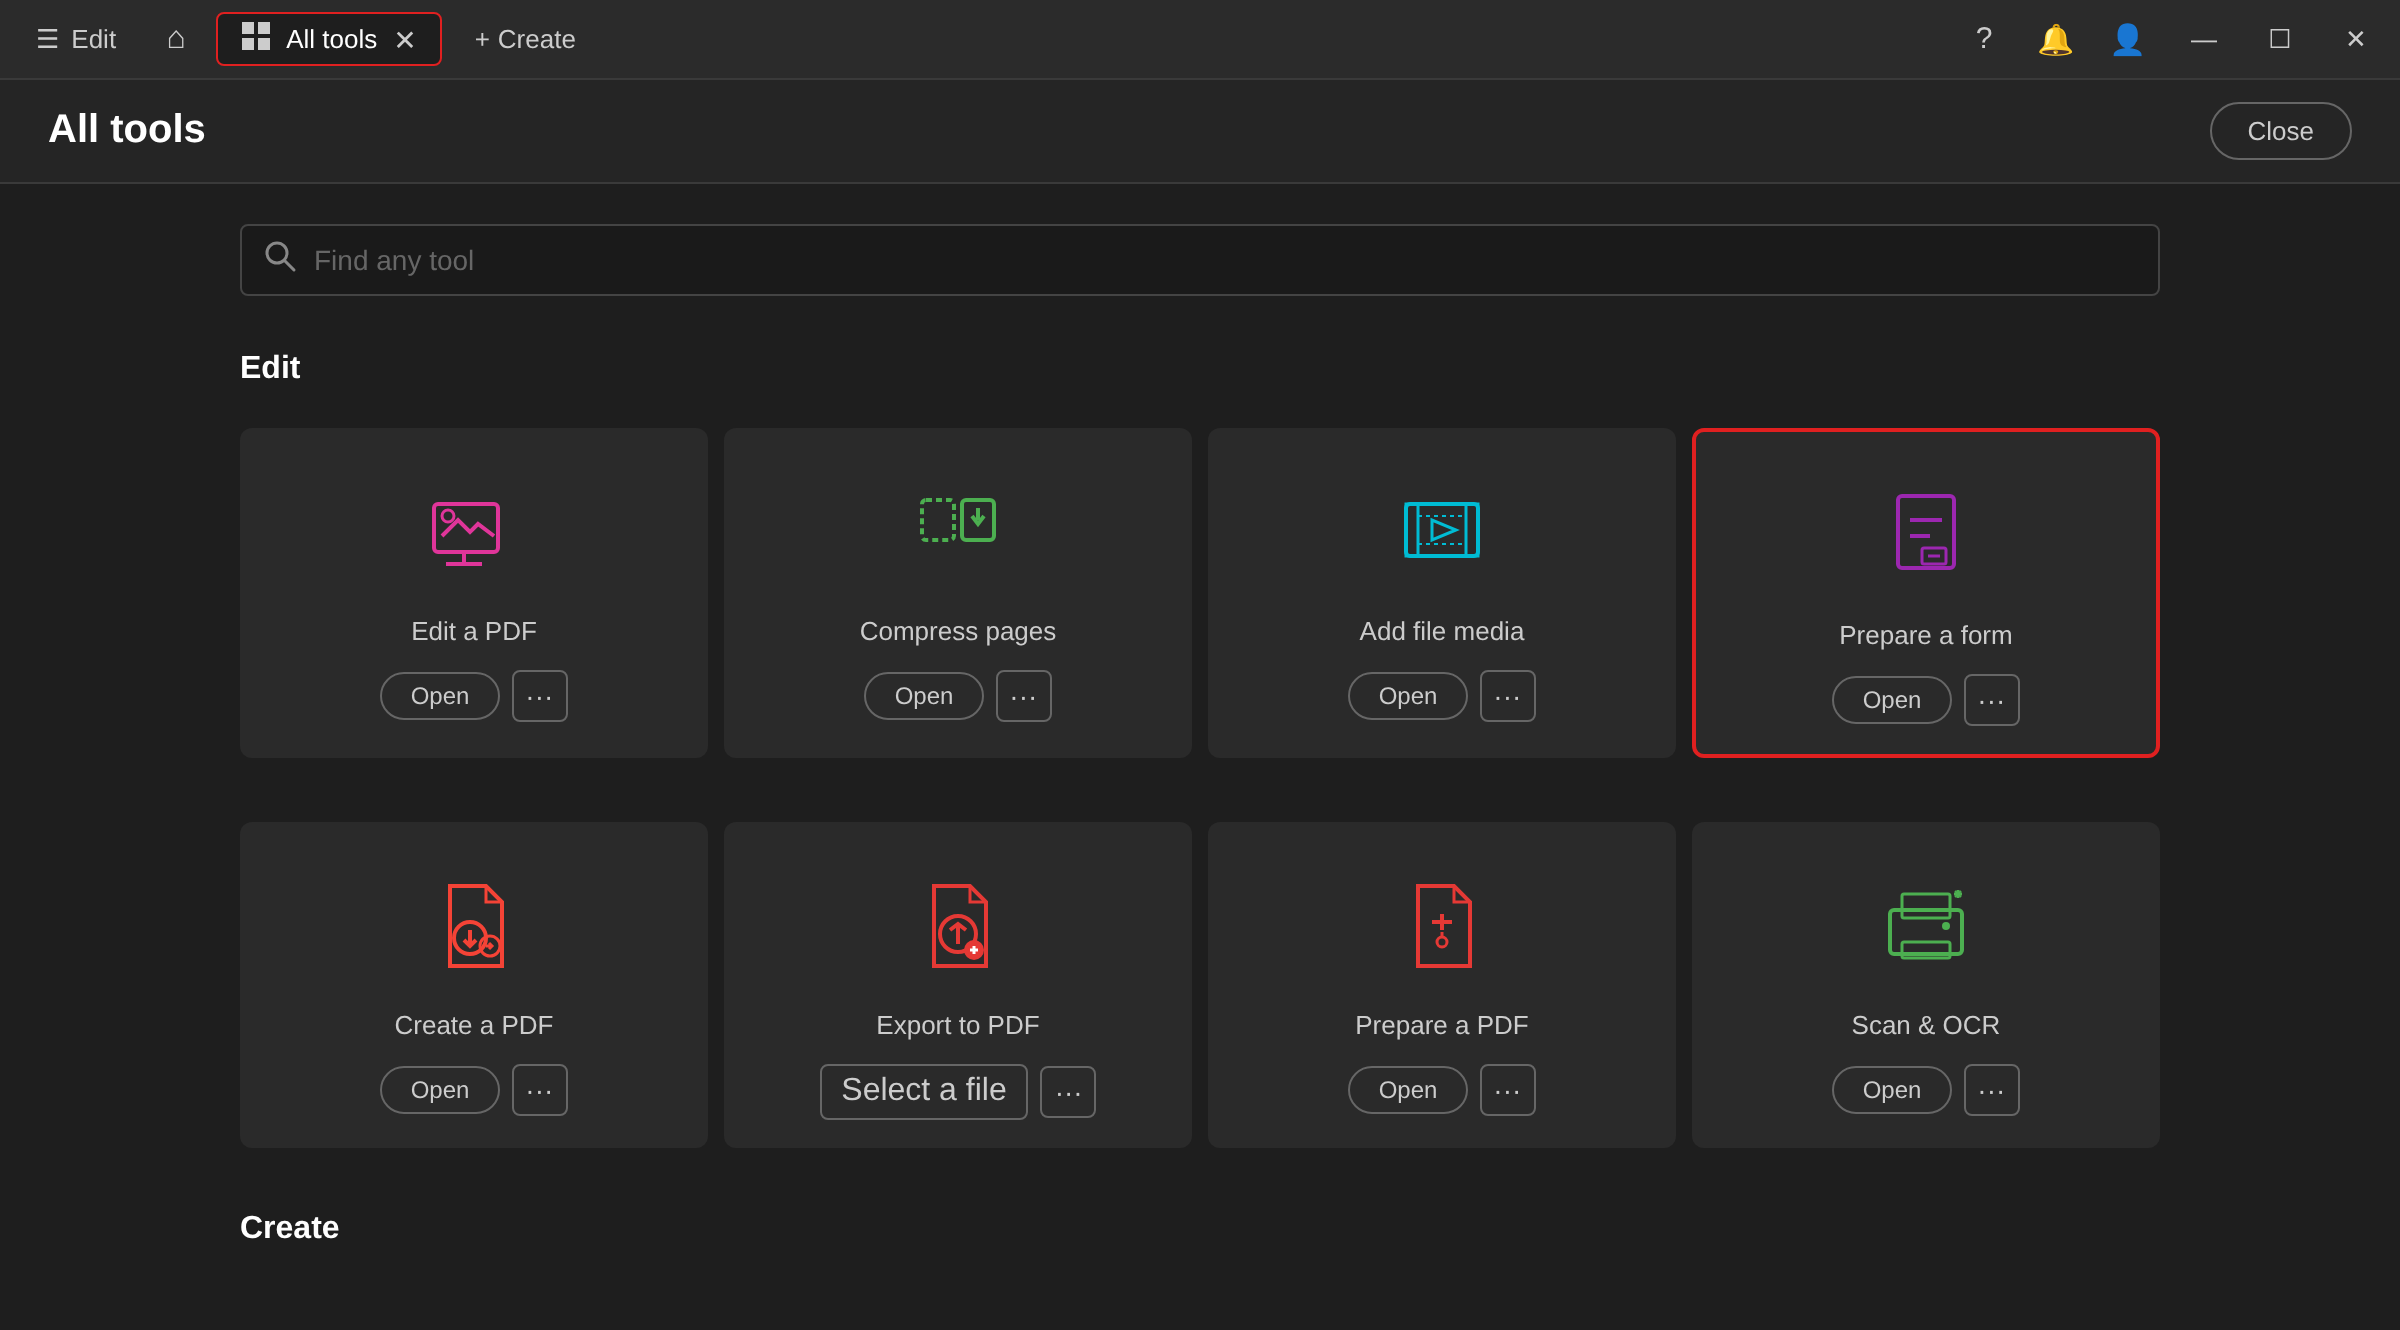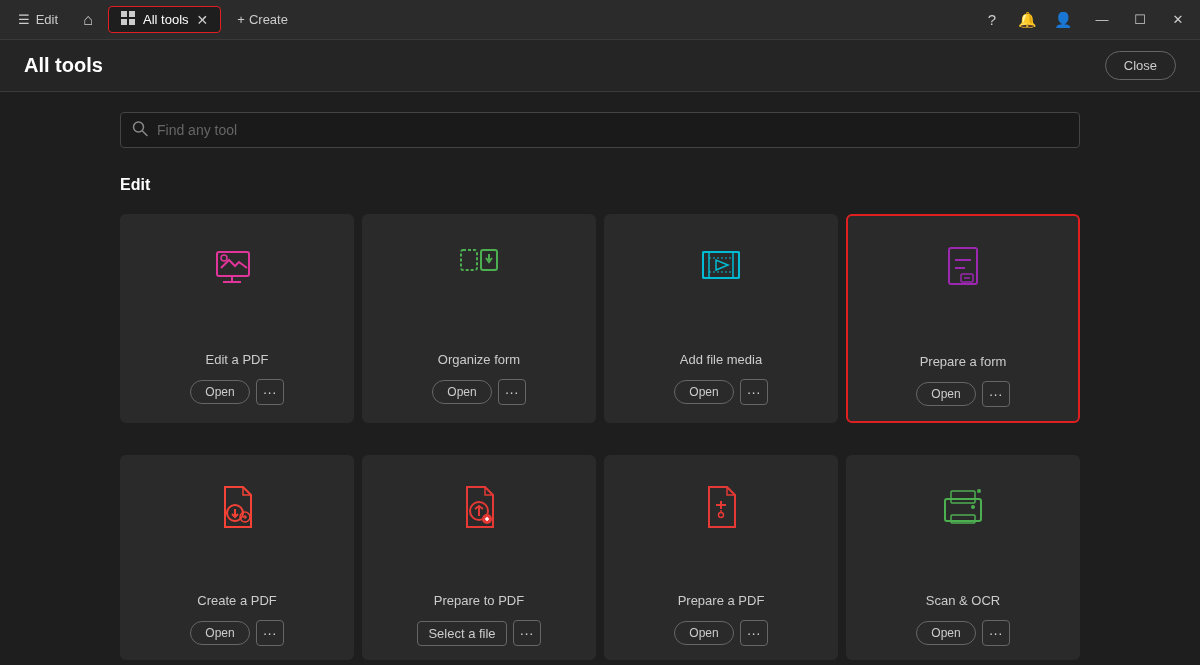--- a/index.html
+++ b/index.html
@@ -204,21 +204,20 @@
       display: flex;
       align-items: center;
       justify-content: center;
       margin-bottom: 10px;
     }
     .tool-name {
       font-size: 13px;
       color: #ccc;
       text-align: center;
       margin-bottom: 12px;
-      margin-top: 44px;
     }
     .tool-actions {
       display: flex;
       gap: 6px;
       align-items: center;
     }
     .btn-open {
       padding: 4px 14px;
       background: transparent;
       border: 1px solid #666;
@@ -239,21 +238,21 @@
       display: flex;
       align-items: center;
       justify-content: center;
     }
     .btn-select {
       padding: 4px 10px;
       background: transparent;
       border: 1px solid #666;
       border-radius: 4px;
       color: #ccc;
-      font-size: 13px;
+      font-size: 16px;
       cursor: pointer;
     }
 
     
     svg { overflow: visible; }
   </style>
 </head>
 <body>
 
 <div class="titlebar">
@@ -347,21 +346,21 @@
       <div class="tool-card">
         <div class="tool-icon">
           <svg width="56" height="56" viewBox="0 0 56 56">
             <rect x="10" y="12" width="16" height="20" rx="2" stroke="#4caf50" stroke-width="2" fill="none" stroke-dasharray="3,2"></rect>
             <rect x="30" y="12" width="16" height="20" rx="2" stroke="#4caf50" stroke-width="2" fill="none"></rect>
 
             <line x1="38" y1="16" x2="38" y2="22" stroke="#4caf50" stroke-width="2"></line>
             <polyline points="35,20 38,24 41,20" stroke="#4caf50" stroke-width="2" fill="none"></polyline>
           </svg>
         </div>
-        <div class="tool-name">Organize form</div>
+        <div class="tool-name">Compress pages</div>
         <div class="tool-actions">
           <button class="btn-open">Open</button>
           <button class="btn-more">···</button>
         </div>
       </div>
 
       <div class="tool-card">
         <div class="tool-icon">
           <svg width="56" height="56" viewBox="0 0 56 56">
 
@@ -437,21 +436,21 @@
 
             <circle cx="28" cy="32" r="9" stroke="#e53935" stroke-width="2" fill="none"></circle>
             <line x1="28" y1="27" x2="28" y2="37" stroke="#e53935" stroke-width="2"></line>
             <polyline points="24,30 28,27 32,30" stroke="#e53935" stroke-width="2" fill="none"></polyline>
 
             <circle cx="36" cy="40" r="5" fill="#e53935"></circle>
             <line x1="34" y1="40" x2="38" y2="40" stroke="white" stroke-width="1.5"></line>
             <line x1="36" y1="38" x2="36" y2="42" stroke="white" stroke-width="1.5"></line>
           </svg>
         </div>
-        <div class="tool-name">Prepare to PDF</div>
+        <div class="tool-name">Export to PDF</div>
         <div class="tool-actions">
           <button class="btn-select">Select a file</button>
           <button class="btn-more">···</button>
         </div>
       </div>
 
       <div class="tool-card">
         <div class="tool-icon">
           <svg width="56" height="56" viewBox="0 0 56 56">
             <path d="M16 8 L34 8 L42 16 L42 48 L16 48 Z" stroke="#e53935" stroke-width="2" fill="none"></path>

